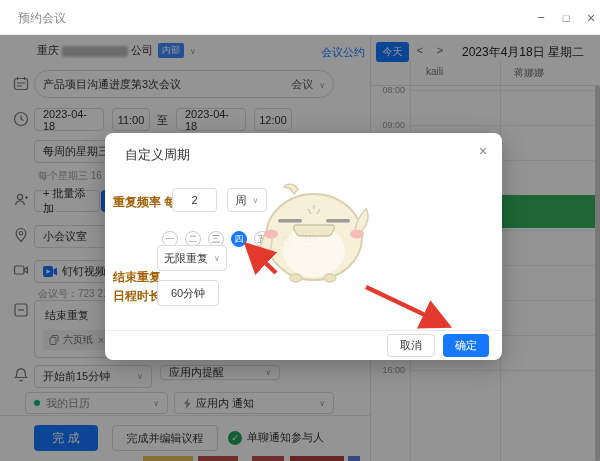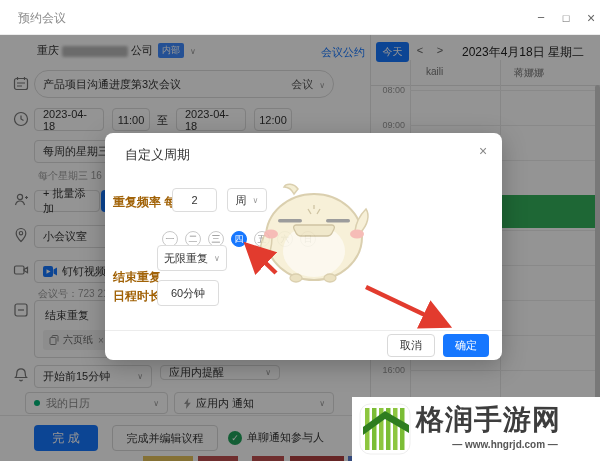--- a/index.html
+++ b/index.html
@@ -310,31 +310,15 @@
     <svg class="arrows" width="600" height="426" viewBox="0 0 600 426">
       <defs>
         <marker id="ah" markerWidth="7" markerHeight="7" refX="5" refY="3.5" orient="auto">
           <path d="M0 0 L7 3.5 L0 7 Z" fill="#e23b2e"></path>
         </marker>
       </defs>
       <line x1="276" y1="238" x2="250" y2="213" stroke="#e23b2e" stroke-width="4.5" marker-end="url(#ah)"></line>
       <line x1="366" y1="252" x2="444" y2="289" stroke="#e23b2e" stroke-width="4.5" marker-end="url(#ah)"></line>
     </svg>
 
-    <div class="watermark">
-      <svg width="52" height="52" viewBox="0 0 52 52" style="position:absolute; left:7px; top:6px;">
-        <rect x="1" y="1" width="50" height="50" rx="10" fill="#fff" stroke="#eee"></rect>
-        <g>
-          <rect x="6" y="5" width="4.5" height="42" fill="#8dc63f"></rect>
-          <rect x="13" y="5" width="4.5" height="42" fill="#7bbd35"></rect>
-          <rect x="20" y="5" width="4.5" height="42" fill="#8dc63f"></rect>
-          <rect x="27" y="5" width="4.5" height="42" fill="#7bbd35"></rect>
-          <rect x="34" y="5" width="4.5" height="42" fill="#8dc63f"></rect>
-          <rect x="41" y="5" width="4.5" height="42" fill="#7bbd35"></rect>
-        </g>
-        <path d="M4 32 L26 16 L50 30 L50 22 L26 8 L4 24 Z" fill="#2e7d1f"></path>
-      </svg>
-      <div class="wm-name">格润手游网</div>
-      <div class="wm-url">— www.hngrjd.com —</div>
-    </div>
 
   </div>
 </div>
 
 </body></html>

